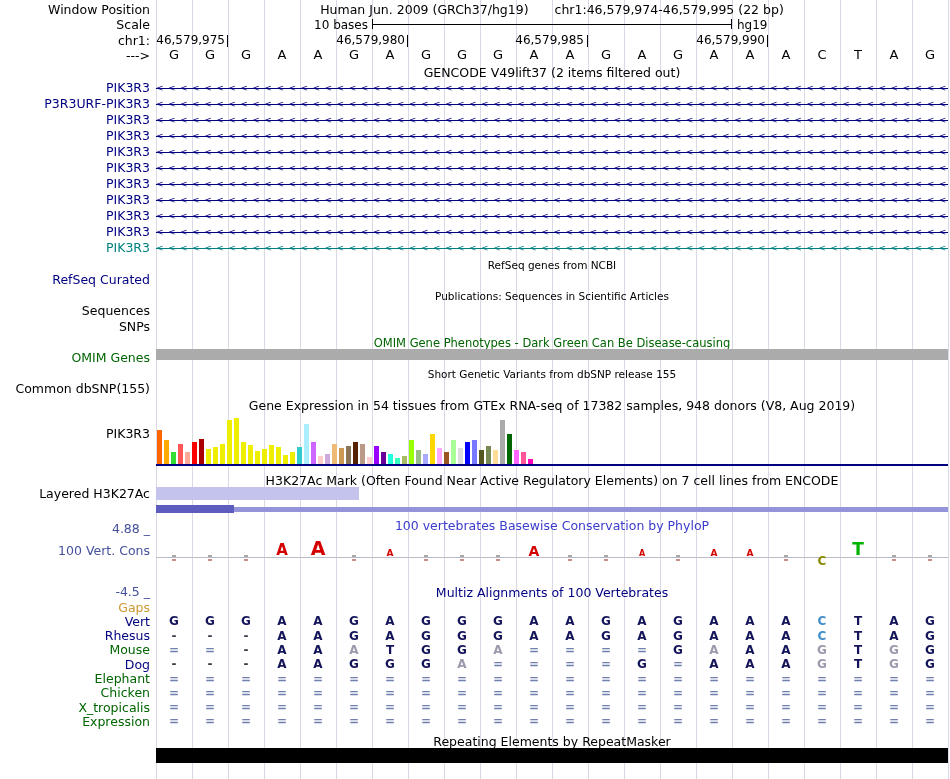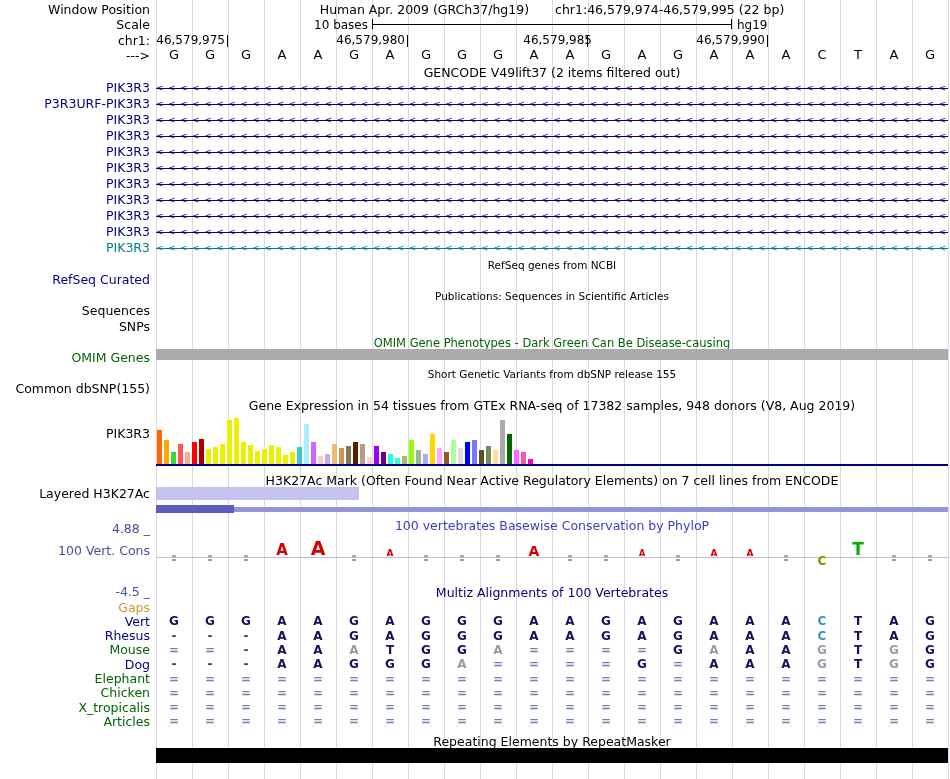--- a/index.html
+++ b/index.html
@@ -48,35 +48,35 @@
   #rmsk-bar{left:156px;top:748px;width:792px;height:15px;}
 </style>
 </head>
 <body>
 
 <div class="page">
   <div class="track-grid"></div>
 
   <div class="lbl" style="top:3px">Window Position</div>
   <div class="ttl lg" style="top:3px">
-    <span>Human Apr. 2009 (GRCh37/hg19)</span><span class="hgap"></span><span>chr1:46,579,974-46,579,995 (22 bp)</span>
+    <span>Human Jun. 2009 (GRCh37/hg19)</span><span class="hgap"></span><span>chr1:46,579,974-46,579,995 (22 bp)</span>
   </div>
 
   <div class="lbl" style="top:18px">Scale</div>
   <div class="abs scale-text">10 bases</div>
   <div class="abs scale-bar"></div>
   <div class="abs hg19">hg19</div>
 
   <div class="lbl" style="top:34px">chr1:</div>
   <div id="coords">
       <div class="coord-label" style="left: -31px;">46,579,975</div>
       <div class="coord-tick" style="left: 71px;"></div>
       <div class="coord-label" style="left: 149px;">46,579,980</div>
       <div class="coord-tick" style="left: 251px;"></div>
-      <div class="coord-label" style="left: 336px; text-align: right;">46,579,985</div>
+      <div class="coord-label" style="left: 328px; text-align: right;">46,579,985</div>
       <div class="coord-tick" style="left: 431px;"></div>
       <div class="coord-label" style="left: 509px;">46,579,990</div>
       <div class="coord-tick" style="left: 611px;"></div>
     </div>
 
   <div class="lbl" style="top:49px">---&gt;</div>
   <div id="seq">
       <div class="base" style="left: 18px;">G</div>
       <div class="base" style="left: 54px;">G</div>
       <div class="base" style="left: 90px;">G</div>
@@ -475,14 +475,14 @@
     <div class="lbl" style="top: 225px; color: rgb(0, 0, 128);">PIK3R3</div>
     <div class="lbl" style="top: 241px; color: rgb(0, 128, 128);">PIK3R3</div>
     <div class="lbl" style="top: 600.5px; color: rgb(204, 153, 51);">Gaps</div>
     <div class="lbl" style="top: 614.8px; color: rgb(0, 0, 128);">Vert</div>
     <div class="lbl" style="top: 629.1px; color: rgb(0, 0, 128);">Rhesus</div>
     <div class="lbl" style="top: 643.4px; color: rgb(0, 100, 0);">Mouse</div>
     <div class="lbl" style="top: 657.7px; color: rgb(0, 0, 128);">Dog</div>
     <div class="lbl" style="top: 672px; color: rgb(0, 100, 0);">Elephant</div>
     <div class="lbl" style="top: 686.3px; color: rgb(0, 100, 0);">Chicken</div>
     <div class="lbl" style="top: 700.6px; color: rgb(0, 100, 0);">X_tropicalis</div>
-    <div class="lbl" style="top: 714.9px; color: rgb(0, 100, 0);">Articles</div>
+    <div class="lbl" style="top: 714.9px; color: rgb(0, 100, 0);">Expression</div>
   </div>
 
 </body></html>

